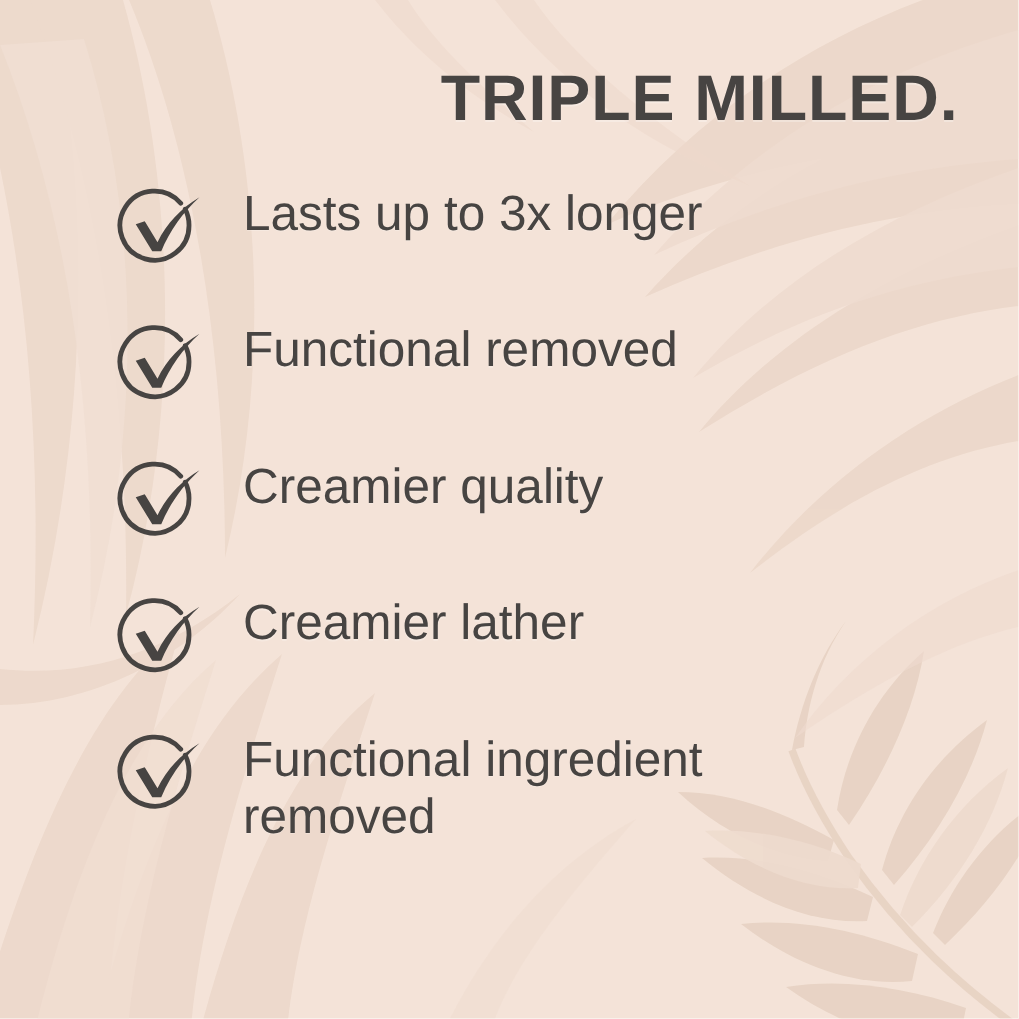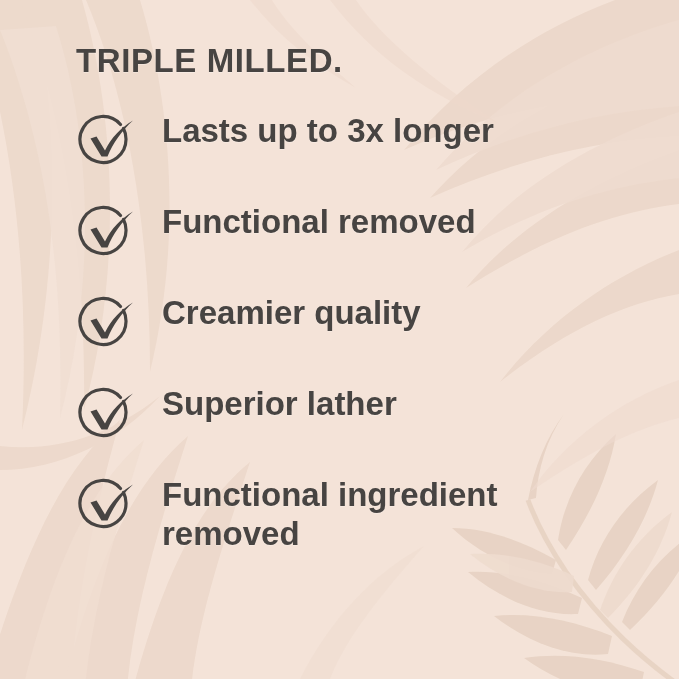--- a/index.html
+++ b/index.html
@@ -32,28 +32,29 @@
     position: relative;
     z-index: 2;
     width: 100%;
     height: 100%;
     box-sizing: border-box;
     padding: 44px 40px 0 76px;
   }
 
   .headline {
     margin: 0;
-    font-size: 33px;
+    font-size: 43px;
     line-height: 1.04;
     font-weight: 700;
     letter-spacing: 0.6px;
     color: #474442;
     text-transform: uppercase;
     font-stretch: condensed;
     text-shadow: 0 1px 0 rgba(255,255,255,0.28);
+    text-align: right;
   }
 
   .subhead {
     margin: 6px 0 0 0;
     font-size: 38px;
     line-height: 1.08;
     font-weight: 700;
     font-style: italic;
     letter-spacing: 0.4px;
     color: #4b4643;
@@ -77,21 +78,21 @@
     flex: 0 0 auto;
     width: 62px;
     height: 56px;
     margin-right: 24px;
     margin-top: 2px;
   }
 
   .benefit-text {
     font-size: 33px;
     line-height: 1.16;
-    font-weight: 700;
+    font-weight: 400;
     color: #474442;
     max-width: 430px;
     text-shadow: 0 1px 0 rgba(255,255,255,0.22);
   }
 </style>
 </head>
 <body>
 
 <div id="infographic">
 
@@ -200,21 +201,21 @@
           <path d="M14.5,24.5 L20.5,22.5 L29,36.5 C35,24 45,13.5 57,6.5 C46,16.5 37,29 31.5,42.5 L25.5,42.5 Z" fill="#474442"></path>
         </svg>
         <span class="benefit-text">Creamier quality</span>
       </li>
 
       <li class="benefit-item">
         <svg class="check-icon" viewBox="0 0 62 56" aria-hidden="true">
           <path d="M44.5,10.5 A23,23 0 1 0 50,25 A23,23 0 0 0 47.5,14.5" fill="none" stroke="#474442" stroke-width="3.2" stroke-linecap="round"></path>
           <path d="M14.5,24.5 L20.5,22.5 L29,36.5 C35,24 45,13.5 57,6.5 C46,16.5 37,29 31.5,42.5 L25.5,42.5 Z" fill="#474442"></path>
         </svg>
-        <span class="benefit-text">Superior lather</span>
+        <span class="benefit-text">Creamier lather</span>
       </li>
 
       <li class="benefit-item">
         <svg class="check-icon" viewBox="0 0 62 56" aria-hidden="true">
           <path d="M44.5,10.5 A23,23 0 1 0 50,25 A23,23 0 0 0 47.5,14.5" fill="none" stroke="#474442" stroke-width="3.2" stroke-linecap="round"></path>
           <path d="M14.5,24.5 L20.5,22.5 L29,36.5 C35,24 45,13.5 57,6.5 C46,16.5 37,29 31.5,42.5 L25.5,42.5 Z" fill="#474442"></path>
         </svg>
         <span class="benefit-text">Functional ingredient removed</span>
       </li>
 

